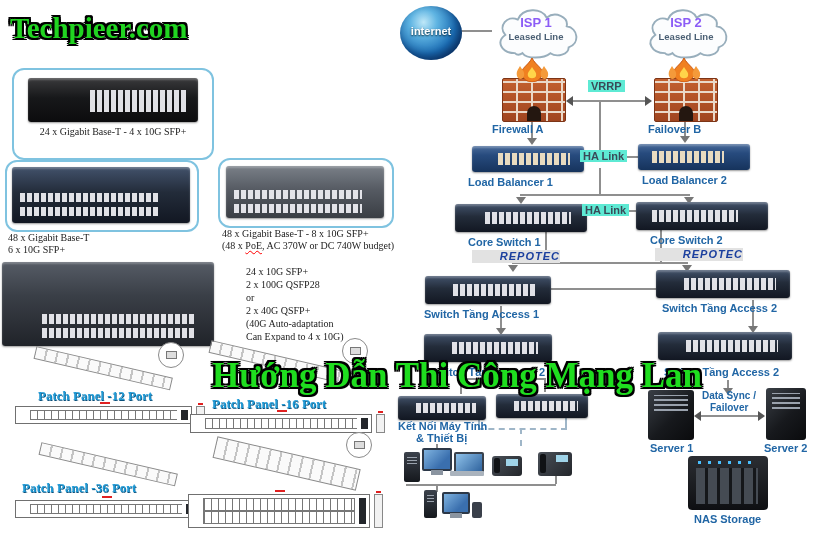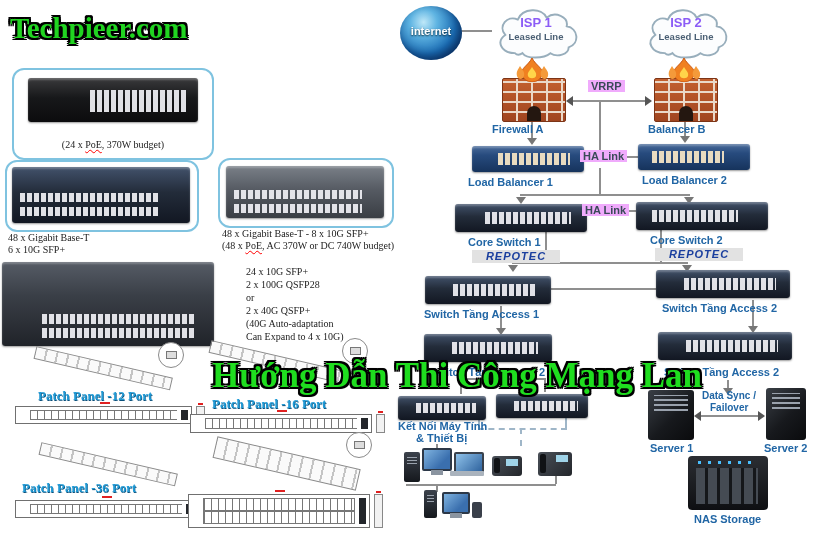--- a/index.html
+++ b/index.html
@@ -12,24 +12,24 @@
                     2px 2px 0 #000,-2px -2px 0 #000,2px -2px 0 #000,-2px 2px 0 #000;}
   .big-title{font:bold 35px "Liberation Serif",serif;color:#1fdd1f;white-space:nowrap;z-index:60;
         text-shadow:2px 0 0 #000,-2px 0 0 #000,0 2px 0 #000,0 -2px 0 #000,
                     2px 2px 0 #000,-2px -2px 0 #000,2px -2px 0 #000,-2px 2px 0 #000,0 0 3px #000;}
   .cap{font:10px "Liberation Serif",serif;color:#222;white-space:nowrap;}
   .cap-c{text-align:center;}
   .poe{text-decoration:underline wavy #f00;text-decoration-skip-ink:none;}
   .pplabel{font:bold 13px "Liberation Serif",serif;color:#1e9ad6;white-space:nowrap;z-index:5;
            text-shadow:0.5px 0.5px 0 #09507c;}
   .dlabel{font:bold 11px "Liberation Sans",sans-serif;color:#2166a5;white-space:nowrap;z-index:4;}
-  .glabel{font:bold 11px "Liberation Sans",sans-serif;color:#3a4a58;background:#f0abfc;
+  .glabel{font:bold 11px "Liberation Sans",sans-serif;color:#3a4a58;background:#5eead4;
           padding:0 3px;white-space:nowrap;z-index:4;}
   .brand{font:bold italic 11px "Liberation Sans",sans-serif;color:#1b3f9e;background:#e2e2e2;
-         letter-spacing:1px;text-align:center;line-height:13px;z-index:4;}
+         letter-spacing:1px;text-align:right;line-height:13px;z-index:4;}
   
   .pbox{border:2px solid #7fc3e0;border-radius:12px;background:#fff;}
   
   .sw{border-radius:3px;box-shadow:inset 0 2px 2px rgba(255,255,255,.25),0 1px 2px rgba(0,0,0,.4);}
   .sw-black{background:linear-gradient(180deg,#3a3a3c 0%,#17181a 45%,#0c0c0e 100%);}
   .sw-gray{background:linear-gradient(180deg,#7a8088 0%,#565b63 45%,#3a3e44 100%);}
   .sw-dark{background:linear-gradient(180deg,#42526b 0%,#232c3a 45%,#121722 100%);}
   .sw-blue{background:linear-gradient(180deg,#4a6b9a 0%,#274b7e 35%,#16335c 100%);}
   .sw-big{background:linear-gradient(180deg,#565c66 0%,#3a3f47 40%,#202329 100%);}
   .ports{position:absolute;background:repeating-linear-gradient(90deg,rgba(235,235,240,.95) 0 5px,transparent 5px 7px);}
@@ -101,21 +101,21 @@
 
 <div id="canvas">
 
   <div class="abs logo" style="left:10px;top:12px;">Techpieer.com</div>
   <div class="abs big-title" style="left:212px;top:356px;">Hướng Dẫn Thi Công Mạng Lan</div>
 
   <div class="abs pbox" style="left:12px;top:68px;width:198px;height:88px;">
     <div class="abs sw sw-black" style="left:14px;top:8px;width:170px;height:44px;">
       <div class="ports" style="left:62px;right:10px;top:12px;bottom:10px;"></div>
     </div>
-    <div class="abs cap cap-c" style="left:0;right:0;top:69px;"><span>(24 x </span><span class="poe">PoE</span><span>, 370W budget)</span></div>
+    <div class="abs cap cap-c" style="left:0;right:0;top:56px;">24 x Gigabit Base-T - 4 x 10G SFP+</div>
   </div>
 
 
   <div class="abs pbox" style="left:5px;top:160px;width:190px;height:68px;">
     <div class="abs sw sw-dark" style="left:5px;top:5px;width:178px;height:56px;">
       <div class="ports" style="left:8px;right:30px;top:26px;height:9px;"></div>
       <div class="ports" style="left:8px;right:30px;top:40px;height:9px;"></div>
     </div>
   </div>
   <div class="abs cap" style="left:8px;top:232px;text-align:center;">48 x Gigabit Base-T</div>
@@ -213,21 +213,21 @@
   <div class="abs fwall" style="left:654px;top:78px;width:62px;height:42px;">
     <div class="fw-arch"></div>
   </div>
 
   <div class="abs glabel" style="left:588px;top:80px;">VRRP</div>
   <div class="abs ln" style="left:572px;top:100px;width:74px;height:2px;"></div>
   <div class="abs tri-l" style="left:566px;top:96px;"></div>
   <div class="abs tri-r" style="left:645px;top:96px;"></div>
 
   <div class="abs dlabel" style="left:492px;top:123px;">Firewall A</div>
-  <div class="abs dlabel" style="left:648px;top:123px;">Balancer B</div>
+  <div class="abs dlabel" style="left:648px;top:123px;">Failover B</div>
 
   <div class="abs ln" style="left:599px;top:102px;width:2px;height:50px;"></div>
   <div class="abs ln" style="left:531px;top:120px;width:2px;height:18px;"></div>
   <div class="abs tri-d" style="left:527px;top:138px;"></div>
   <div class="abs ln" style="left:684px;top:120px;width:2px;height:16px;"></div>
   <div class="abs tri-d" style="left:680px;top:136px;"></div>
 
   <div class="abs sw sw-blue" style="left:472px;top:146px;width:112px;height:26px;z-index:2;">
     <div class="ports-tan" style="left:26px;right:14px;top:7px;bottom:7px;"></div>
   </div>

